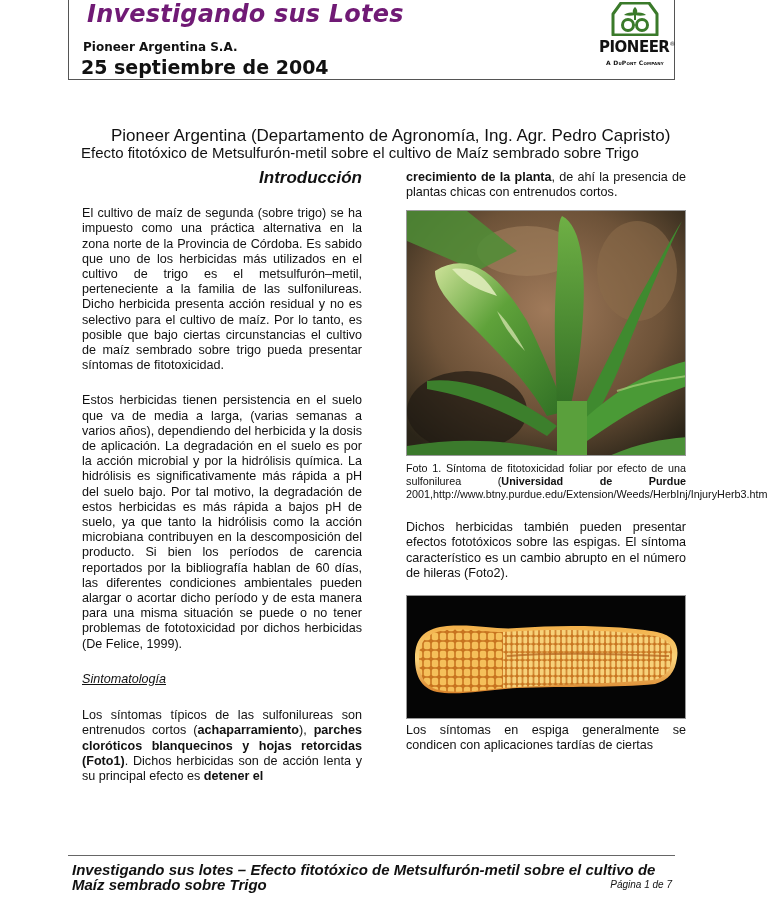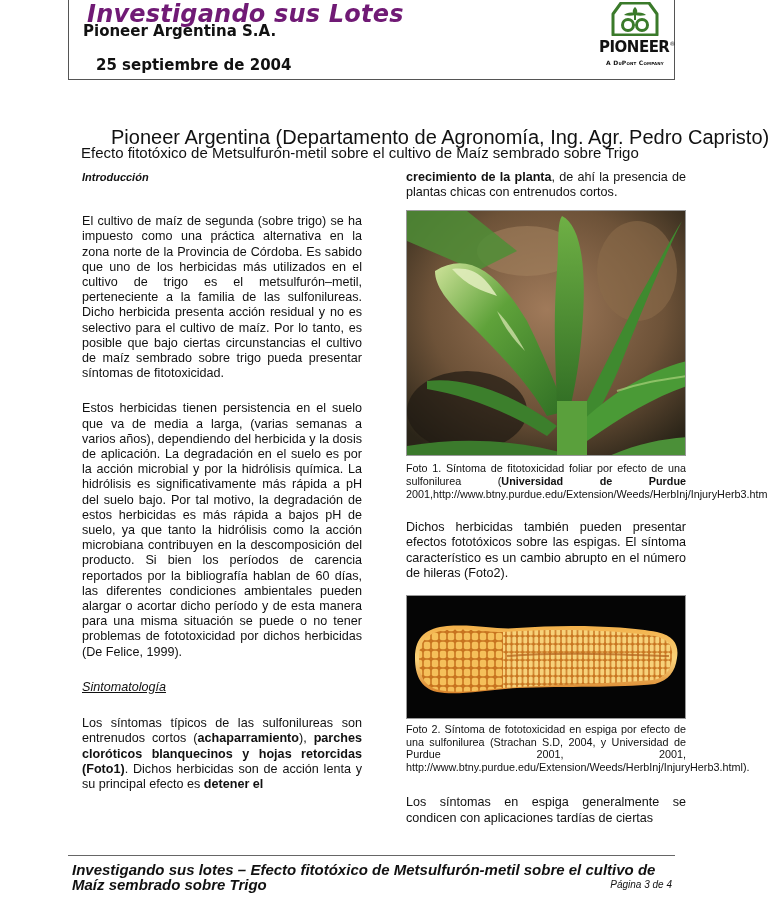--- a/index.html
+++ b/index.html
@@ -1,36 +1,36 @@
 <!DOCTYPE html>
 <html><head>
 <meta charset="utf-8">
 <style>
   html, body { margin: 0; padding: 0; background: #ffffff; }
   body { width: 768px; height: 911px; position: relative; overflow: hidden; font-family: "Liberation Sans", sans-serif; color: #111; }
 
   .header-box { position: absolute; left: 68px; top: -2px; width: 607px; height: 82px; border: 1.5px solid #555; border-top: none; box-sizing: border-box; }
   .hdr-title { position: absolute; left: 18px; top: 2px; font-family: "DejaVu Sans", sans-serif; font-style: italic; font-weight: bold; font-size: 24px; letter-spacing: 0.2px; color: #701a75; }
-  .hdr-company { position: absolute; left: 14px; top: 24px; font-family: "DejaVu Sans", sans-serif; font-weight: bold; font-size: 15px; color: #111; }
-  .hdr-date { position: absolute; left: 27px; top: 58px; font-family: "DejaVu Sans", sans-serif; font-weight: bold; font-size: 15px; color: #111; }
+  .hdr-company { position: absolute; left: 14px; top: 42px; font-family: "DejaVu Sans", sans-serif; font-weight: bold; font-size: 12px; color: #111; }
+  .hdr-date { position: absolute; left: 12px; top: 58px; font-family: "DejaVu Sans", sans-serif; font-weight: bold; font-size: 19px; color: #111; }
 
   .logo { position: absolute; left: 530px; top: 4px; width: 72px; height: 72px; }
   .logo-mark { position: absolute; left: 12px; top: 0; width: 48px; height: 34px; }
   .logo-word { position: absolute; left: 0; top: 36px; width: 72px; text-align: center; font-family: "DejaVu Sans", sans-serif; font-weight: bold; font-size: 15px; letter-spacing: -0.5px; color: #111; }
   .logo-word sup { font-size: 6px; font-weight: normal; }
   .logo-sub { position: absolute; left: -4px; top: 57px; width: 80px; text-align: center; font-family: "DejaVu Sans", sans-serif; font-weight: bold; font-size: 6px; letter-spacing: 0.2px; color: #111; }
 
   .doc-title { position: absolute; left: 81px; top: 100px; font-size: 15px; color: #111; white-space: nowrap; margin-top: 44px; }
-  .doc-author { position: absolute; left: 111px; top: 126px; font-size: 20px; color: #111; white-space: nowrap; }
+  .doc-author { position: absolute; left: 111px; top: 126px; font-size: 17px; color: #111; white-space: nowrap; }
 
   .col { position: absolute; font-size: 12.6px; line-height: 15.2px; color: #111; }
   .col-left { left: 82px; top: 170px; width: 280px; }
   .col-right { left: 406px; top: 170px; width: 280px; }
 
-  .sec-title { font-style: italic; font-weight: bold; font-size: 11px; margin: 0 0 29px 0; }
+  .sec-title { font-style: italic; font-weight: bold; font-size: 17px; margin: 0 0 21px 0; text-align: right; }
   .subsec { font-style: italic; text-decoration: underline; margin: 0 0 21px 0; }
   .subsec.indent { padding-left: 22px; }
   p.j { text-align: justify; margin: 0 0 20px 0; }
   p.j.last { margin-bottom: 0; }
   b { font-weight: bold; }
 
   .photo { border: 1px solid #999; box-sizing: border-box; overflow: hidden; }
   .photo1 { width: 280px; height: 246px; margin: 10px 0 6px 0; position: relative; background: #5a4630; }
   .photo2 { width: 280px; height: 124px; margin: 6px 0 4px 0; position: relative; background: #050505; }
 
@@ -137,20 +137,19 @@
           <rect x="0.7" y="0.6" width="4.1" height="6.8" rx="1.5" fill="#f7d27a"></rect>
         </pattern>
       </defs>
       <rect width="280" height="124" fill="#050505"></rect>
       <path d="M8 62 C8 40 20 32 40 30 C70 28 90 34 110 32 C160 28 220 30 250 36 C268 40 272 50 270 62 C268 76 262 84 248 88 C210 92 160 90 110 92 C80 94 50 100 30 96 C14 92 8 80 8 62 Z" fill="url(#ear)"></path>
       <path d="M12 62 C12 44 22 36 40 34 C60 32 80 36 96 36 L96 92 C76 94 50 98 32 94 C16 90 12 78 12 62 Z" fill="url(#kernels)"></path>
       <path d="M96 36 C150 32 210 34 248 40 C264 44 266 52 265 62 C264 74 258 82 246 84 C200 88 150 88 96 92 Z" fill="url(#kernelsThin)"></path>
       <path d="M100 60 C150 56 200 58 262 60" stroke="#b0601a" stroke-width="2" fill="none" opacity="0.7"></path>
     </svg>
   </div>
-  <p class="caption tight">Foto 2. Síntoma de fototoxicidad en espiga por efecto de una sulfonilurea (Strachan S.D, 2004, y Universidad de Purdue 2001, 2001, http://www.btny.purdue.edu/Extension/Weeds/HerbInj/InjuryHerb3.html).</p>
 
   <p class="j last">Los síntomas en espiga generalmente se condicen con aplicaciones tardías de ciertas</p>
 </div>
 
 <div class="footer-rule"></div>
 <div class="footer-text">Investigando sus lotes – Efecto fitotóxico de Metsulfurón-metil sobre el cultivo de Maíz sembrado sobre Trigo</div>
-<div class="footer-page">Página 3 de 4</div>
+<div class="footer-page">Página 1 de 7</div>
 
 </body></html>

